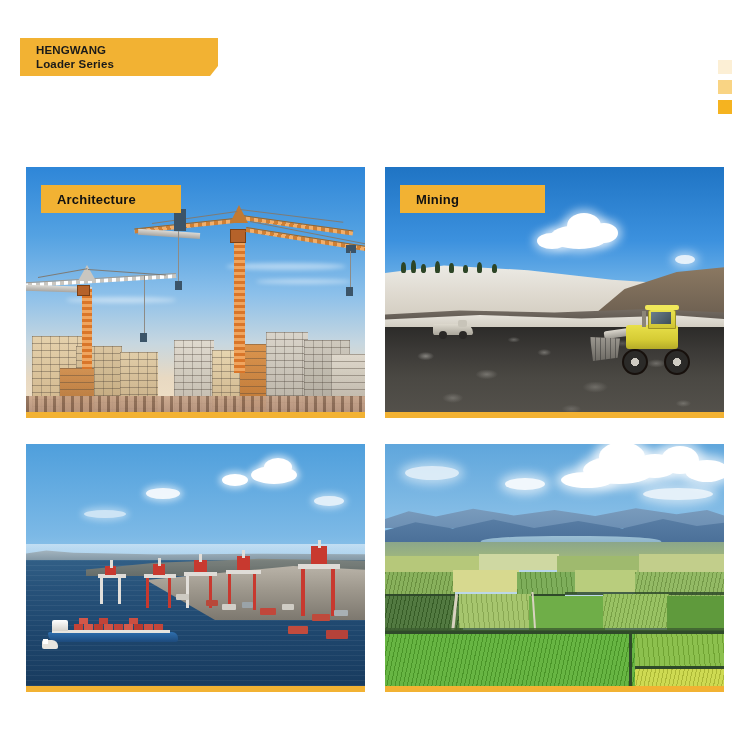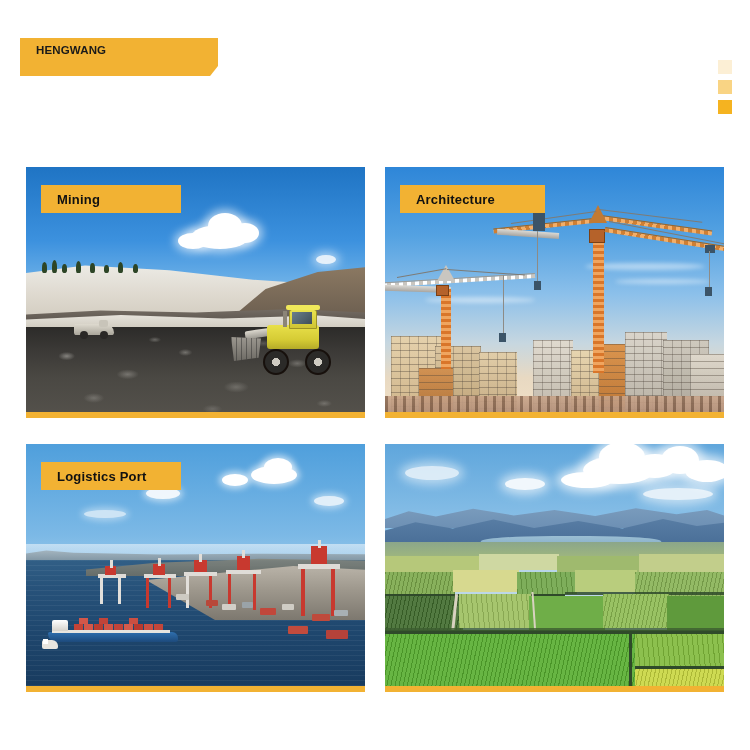--- a/index.html
+++ b/index.html
@@ -259,31 +259,129 @@
 </style>
 </head>
 <body>
 
 <div class="page">
 
   <div class="header">
 
     <div class="brand-badge">
       <span class="brand-line">HENGWANG</span>
+      <span class="brand-line">Loader Series</span>
     </div>
 
 
     <div class="deco-squares">
       <div class="deco-sq s1"></div>
       <div class="deco-sq s2"></div>
       <div class="deco-sq s3"></div>
     </div>
   </div>
 
   <div class="grid">
+
+    <div class="card">
+      <div class="card-photo">
+        <div class="sc-arch">
+          <div class="a-wisp w1"></div>
+            <div class="a-wisp w2"></div>
+            <div class="a-wisp w3"></div>
+
+          <div class="bldg" style="left:6px; width:50px; height:76px;">
+            <div class="shell" style="background:linear-gradient(180deg,#e4cfa8,#cdb184);"></div>
+            <div class="floors"></div>
+              <div class="cols"></div>
+          </div>
+          <div class="bldg" style="left:50px; width:46px; height:66px;">
+            <div class="shell" style="background:linear-gradient(180deg,#d9c39c,#bda173);"></div>
+            <div class="floors"></div>
+              <div class="cols"></div>
+          </div>
+          <div class="bldg" style="left:34px; width:34px; height:44px;">
+            <div class="shell" style="background:linear-gradient(180deg,#cf8c4a,#b06f31);"></div>
+            <div class="floors"></div>
+          </div>
+          <div class="bldg" style="left:94px; width:38px; height:60px;">
+            <div class="shell" style="background:linear-gradient(180deg,#e0cba4,#c3a87e);"></div>
+            <div class="floors"></div>
+              <div class="cols"></div>
+          </div>
+          <div class="bldg" style="left:148px; width:40px; height:72px;">
+            <div class="shell" style="background:linear-gradient(180deg,#ded8cc,#bdb5a7);"></div>
+            <div class="floors"></div>
+              <div class="cols"></div>
+          </div>
+          <div class="bldg" style="left:186px; width:44px; height:62px;">
+            <div class="shell" style="background:linear-gradient(180deg,#e6d3ac,#c9ae82);"></div>
+            <div class="floors"></div>
+              <div class="cols"></div>
+          </div>
+          <div class="bldg" style="left:214px; width:40px; height:68px;">
+            <div class="shell" style="background:linear-gradient(180deg,#d98f45,#b9702c);"></div>
+            <div class="floors"></div>
+          </div>
+          <div class="bldg" style="left:240px; width:42px; height:80px;">
+            <div class="shell" style="background:linear-gradient(180deg,#d8d3c8,#b4ac9f);"></div>
+            <div class="floors"></div>
+              <div class="cols"></div>
+          </div>
+          <div class="bldg" style="left:278px; width:46px; height:72px;">
+            <div class="shell" style="background:linear-gradient(180deg,#cdc7bb,#a9a295);"></div>
+            <div class="floors"></div>
+              <div class="cols"></div>
+          </div>
+          <div class="bldg" style="left:306px; width:33px; height:58px;">
+            <div class="shell" style="background:linear-gradient(180deg,#ddd6c9,#b5ad9f);"></div>
+            <div class="floors"></div>
+          </div>
+          <div class="a-skyline"></div>
+
+          <div class="crane" style="left:-6px; top:92px; width:160px; height:110px;">
+            <div class="cr-jib" style="left:0px; top:14px; width:156px; transform:rotate(-3.5deg); transform-origin:right center;"></div>
+            <div class="cr-counter" style="left:0px; top:28px; width:72px; transform:rotate(2deg); transform-origin:right center;"></div>
+            <div class="cr-mast" style="left:62px; top:30px; width:10px; height:80px;"></div>
+            <div class="cr-cab" style="left:57px; top:26px;"></div>
+            <div class="cr-top" style="left:58px; top:6px; border-bottom:16px solid #c9c6c0;"></div>
+            <div class="cr-tie" style="left:68px; top:10px; width:78px; transform:rotate(4deg);"></div>
+            <div class="cr-tie" style="left:18px; top:18px; width:50px; transform:rotate(-10deg);"></div>
+            <div class="cr-hook-line" style="left:124px; top:16px; height:60px;"></div>
+            <div class="cr-hook" style="left:120px; top:74px;"></div>
+          </div>
+
+          <div class="crane" style="left:108px; top:36px; width:220px; height:170px;">
+            <div class="cr-jib orange" style="left:0px; top:14px; width:110px; transform:rotate(-6deg); transform-origin:right center;"></div>
+            <div class="cr-jib orange" style="left:108px; top:12px; width:112px; transform:rotate(8deg); transform-origin:left center;"></div>
+            <div class="cr-counter" style="left:4px; top:30px; width:62px; transform:rotate(4deg); transform-origin:right center;"></div>
+            <div class="cr-mast" style="left:100px; top:30px; width:11px; height:140px;"></div>
+            <div class="cr-cab" style="left:96px; top:26px; width:16px; height:14px;"></div>
+            <div class="cr-top" style="left:96px; top:2px; border-bottom:18px solid #c27a32;"></div>
+            <div class="cr-tie" style="left:106px; top:6px; width:104px; transform:rotate(7deg);"></div>
+            <div class="cr-tie" style="left:18px; top:20px; width:86px; transform:rotate(-8deg);"></div>
+            <div class="cr-hook-line" style="left:44px; top:16px; height:66px;"></div>
+            <div class="cr-hook" style="left:40px; top:6px; width:12px; height:22px; background:#3b5468;"></div>
+            <div class="cr-hook" style="left:41px; top:78px;"></div>
+          </div>
+
+          <div class="crane" style="left:210px; top:50px; width:140px; height:60px;">
+            <div class="cr-jib orange" style="left:10px; top:10px; width:132px; transform:rotate(9deg); transform-origin:left center;"></div>
+            <div class="cr-tie" style="left:14px; top:4px; width:120px; transform:rotate(11deg);"></div>
+            <div class="cr-head" style="position:absolute; left:110px; top:28px; width:10px; height:8px; background:#3b5468;"></div>
+            <div class="cr-hook-line" style="left:114px; top:34px; height:38px;"></div>
+            <div class="cr-hook" style="left:110px; top:70px;"></div>
+          </div>
+        </div>
+      </div>
+      <div class="card-label">
+        <span>Architecture</span>
+      </div>
+      <div class="card-bar"></div>
+    </div>
 
     <div class="card">
       <div class="card-photo">
         <div class="sc-mining">
           <div class="m-cloud c1"></div>
             <div class="m-cloud c2"></div>
           <div class="m-cloud c3"></div>
             <div class="m-cloud c4"></div>
           <div class="m-cloud c5"></div>
           <div class="m-slope"></div>
@@ -321,117 +419,20 @@
         </div>
       </div>
       <div class="card-label">
         <span>Mining</span>
       </div>
       <div class="card-bar"></div>
     </div>
 
     <div class="card">
       <div class="card-photo">
-        <div class="sc-arch">
-          <div class="a-wisp w1"></div>
-            <div class="a-wisp w2"></div>
-            <div class="a-wisp w3"></div>
-
-          <div class="bldg" style="left:6px; width:50px; height:76px;">
-            <div class="shell" style="background:linear-gradient(180deg,#e4cfa8,#cdb184);"></div>
-            <div class="floors"></div>
-              <div class="cols"></div>
-          </div>
-          <div class="bldg" style="left:50px; width:46px; height:66px;">
-            <div class="shell" style="background:linear-gradient(180deg,#d9c39c,#bda173);"></div>
-            <div class="floors"></div>
-              <div class="cols"></div>
-          </div>
-          <div class="bldg" style="left:34px; width:34px; height:44px;">
-            <div class="shell" style="background:linear-gradient(180deg,#cf8c4a,#b06f31);"></div>
-            <div class="floors"></div>
-          </div>
-          <div class="bldg" style="left:94px; width:38px; height:60px;">
-            <div class="shell" style="background:linear-gradient(180deg,#e0cba4,#c3a87e);"></div>
-            <div class="floors"></div>
-              <div class="cols"></div>
-          </div>
-          <div class="bldg" style="left:148px; width:40px; height:72px;">
-            <div class="shell" style="background:linear-gradient(180deg,#ded8cc,#bdb5a7);"></div>
-            <div class="floors"></div>
-              <div class="cols"></div>
-          </div>
-          <div class="bldg" style="left:186px; width:44px; height:62px;">
-            <div class="shell" style="background:linear-gradient(180deg,#e6d3ac,#c9ae82);"></div>
-            <div class="floors"></div>
-              <div class="cols"></div>
-          </div>
-          <div class="bldg" style="left:214px; width:40px; height:68px;">
-            <div class="shell" style="background:linear-gradient(180deg,#d98f45,#b9702c);"></div>
-            <div class="floors"></div>
-          </div>
-          <div class="bldg" style="left:240px; width:42px; height:80px;">
-            <div class="shell" style="background:linear-gradient(180deg,#d8d3c8,#b4ac9f);"></div>
-            <div class="floors"></div>
-              <div class="cols"></div>
-          </div>
-          <div class="bldg" style="left:278px; width:46px; height:72px;">
-            <div class="shell" style="background:linear-gradient(180deg,#cdc7bb,#a9a295);"></div>
-            <div class="floors"></div>
-              <div class="cols"></div>
-          </div>
-          <div class="bldg" style="left:306px; width:33px; height:58px;">
-            <div class="shell" style="background:linear-gradient(180deg,#ddd6c9,#b5ad9f);"></div>
-            <div class="floors"></div>
-          </div>
-          <div class="a-skyline"></div>
-
-          <div class="crane" style="left:-6px; top:92px; width:160px; height:110px;">
-            <div class="cr-jib" style="left:0px; top:14px; width:156px; transform:rotate(-3.5deg); transform-origin:right center;"></div>
-            <div class="cr-counter" style="left:0px; top:28px; width:72px; transform:rotate(2deg); transform-origin:right center;"></div>
-            <div class="cr-mast" style="left:62px; top:30px; width:10px; height:80px;"></div>
-            <div class="cr-cab" style="left:57px; top:26px;"></div>
-            <div class="cr-top" style="left:58px; top:6px; border-bottom:16px solid #c9c6c0;"></div>
-            <div class="cr-tie" style="left:68px; top:10px; width:78px; transform:rotate(4deg);"></div>
-            <div class="cr-tie" style="left:18px; top:18px; width:50px; transform:rotate(-10deg);"></div>
-            <div class="cr-hook-line" style="left:124px; top:16px; height:60px;"></div>
-            <div class="cr-hook" style="left:120px; top:74px;"></div>
-          </div>
-
-          <div class="crane" style="left:108px; top:36px; width:220px; height:170px;">
-            <div class="cr-jib orange" style="left:0px; top:14px; width:110px; transform:rotate(-6deg); transform-origin:right center;"></div>
-            <div class="cr-jib orange" style="left:108px; top:12px; width:112px; transform:rotate(8deg); transform-origin:left center;"></div>
-            <div class="cr-counter" style="left:4px; top:30px; width:62px; transform:rotate(4deg); transform-origin:right center;"></div>
-            <div class="cr-mast" style="left:100px; top:30px; width:11px; height:140px;"></div>
-            <div class="cr-cab" style="left:96px; top:26px; width:16px; height:14px;"></div>
-            <div class="cr-top" style="left:96px; top:2px; border-bottom:18px solid #c27a32;"></div>
-            <div class="cr-tie" style="left:106px; top:6px; width:104px; transform:rotate(7deg);"></div>
-            <div class="cr-tie" style="left:18px; top:20px; width:86px; transform:rotate(-8deg);"></div>
-            <div class="cr-hook-line" style="left:44px; top:16px; height:66px;"></div>
-            <div class="cr-hook" style="left:40px; top:6px; width:12px; height:22px; background:#3b5468;"></div>
-            <div class="cr-hook" style="left:41px; top:78px;"></div>
-          </div>
-
-          <div class="crane" style="left:210px; top:50px; width:140px; height:60px;">
-            <div class="cr-jib orange" style="left:10px; top:10px; width:132px; transform:rotate(9deg); transform-origin:left center;"></div>
-            <div class="cr-tie" style="left:14px; top:4px; width:120px; transform:rotate(11deg);"></div>
-            <div class="cr-head" style="position:absolute; left:110px; top:28px; width:10px; height:8px; background:#3b5468;"></div>
-            <div class="cr-hook-line" style="left:114px; top:34px; height:38px;"></div>
-            <div class="cr-hook" style="left:110px; top:70px;"></div>
-          </div>
-        </div>
-      </div>
-      <div class="card-label">
-        <span>Architecture</span>
-      </div>
-      <div class="card-bar"></div>
-    </div>
-
-    <div class="card">
-      <div class="card-photo">
         <div class="sc-port">
           <div class="p-cloud k1"></div>
             <div class="p-cloud k2"></div>
             <div class="p-cloud k3"></div>
           <div class="p-cloud k4"></div>
             <div class="p-cloud k5"></div>
             <div class="p-cloud k6"></div>
           <div class="p-haze"></div>
           <div class="p-far-land"></div>
           <div class="p-water"></div>
@@ -498,23 +499,20 @@
             <div class="ctr" style="left:86px; background:#b8392f;"></div>
             <div class="ctr" style="left:96px; background:#cb4f42;"></div>
             <div class="ctr" style="left:106px; background:#c2463a;"></div>
             <div class="ctr" style="left:31px; bottom:18px; background:#d2574a;"></div>
             <div class="ctr" style="left:51px; bottom:18px; background:#c0443a;"></div>
             <div class="ctr" style="left:81px; bottom:18px; background:#cb4f42;"></div>
           </div>
           <div class="tug"></div>
         </div>
       </div>
-      <div class="card-label">
-        <span>Logistics Port</span>
-      </div>
       <div class="card-bar"></div>
     </div>
 
     <div class="card">
       <div class="card-photo">
         <div class="sc-agri">
           <div class="ag-cloud a1"></div>
             <div class="ag-cloud a2"></div>
             <div class="ag-cloud a3"></div>
           <div class="ag-cloud a4"></div>

